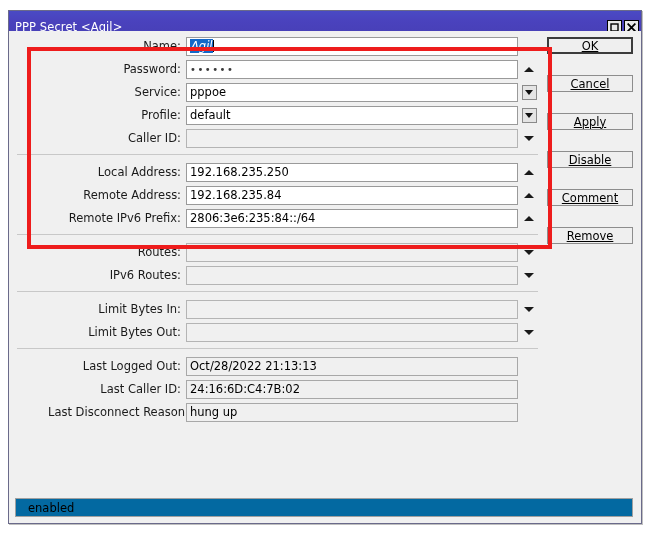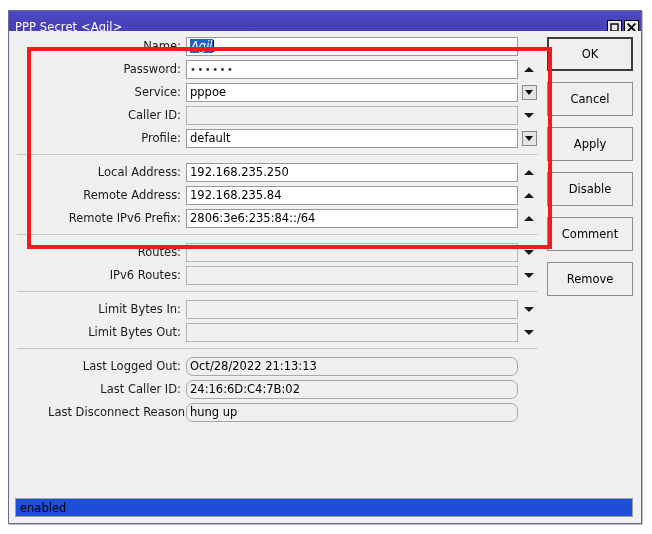--- a/index.html
+++ b/index.html
@@ -116,21 +116,20 @@
   }
   .field.disabled {
     background: #f0f0f0;
     border-color: #b4b4b4;
     color: #707070;
   }
   .field.readonly {
     background: #f0f0f0;
     border-color: #a8a8a8;
     color: #000000;
-    border-radius: 7px;
   }
   .field .sel {
     background: #1368c8;
     color: #ffffff;
     padding: 0 0 0 1px;
     font-style: italic;
   }
   .field .caret {
     display: inline-block;
     width: 1px;
@@ -183,51 +182,52 @@
 
   
   #buttons {
     position: absolute;
     right: 8px;
     top: 6px;
     width: 86px;
   }
   .btn {
     width: 86px;
-    height: 34px;
+    height: 17px;
     background: #efefef;
     border: 1px solid #8d8d8d;
     box-sizing: border-box;
     font-size: 11.5px;
     font-family: "DejaVu Sans", "Liberation Sans", sans-serif;
     color: #000000;
     display: flex;
     align-items: center;
     justify-content: center;
-    margin-bottom: 11px;
+    margin-bottom: 21px;
     cursor: default;
+    text-decoration: underline;
   }
   .btn.default {
     border: 2px solid #3c3c3c;
   }
   .btn.gap { margin-top: 5px; }
 
   
   #statusbar {
     position: absolute;
     left: 6px;
     right: 8px;
     bottom: 6px;
     height: 19px;
-    background: #1d4ed8;
+    background: #0369a1;
     border: 1px solid #a0a0a0;
     box-sizing: border-box;
     display: flex;
     align-items: center;
-    padding: 0 4px;
+    padding: 0 12px;
     font-size: 11.5px;
     color: #000000;
   }
 
   
   #annotation {
     position: absolute;
     left: 18px;
     top: 36px;
     width: 525px;
@@ -281,39 +281,39 @@
           <div class="fieldwrap">
             <div class="field"><span>pppoe</span></div>
             <div class="arrow-slot">
               <div class="combo-btn">
                 <div class="tri down"></div>
               </div>
             </div>
           </div>
         </div>
         <div class="row">
-          <div class="label">Caller ID:</div>
-          <div class="fieldwrap">
-            <div class="field disabled"><span></span></div>
-            <div class="arrow-slot">
-              <div class="tri down"></div>
-            </div>
-          </div>
-        </div>
-        <div class="row">
           <div class="label">Profile:</div>
           <div class="fieldwrap">
             <div class="field"><span>default</span></div>
             <div class="arrow-slot">
               <div class="combo-btn">
                 <div class="tri down"></div>
               </div>
             </div>
           </div>
         </div>
+        <div class="row">
+          <div class="label">Caller ID:</div>
+          <div class="fieldwrap">
+            <div class="field disabled"><span></span></div>
+            <div class="arrow-slot">
+              <div class="tri down"></div>
+            </div>
+          </div>
+        </div>
         <div class="separator"></div>
         <div class="row">
           <div class="label">Local Address:</div>
           <div class="fieldwrap">
             <div class="field"><span>192.168.235.250</span></div>
             <div class="arrow-slot">
               <div class="tri up"></div>
             </div>
           </div>
         </div>

